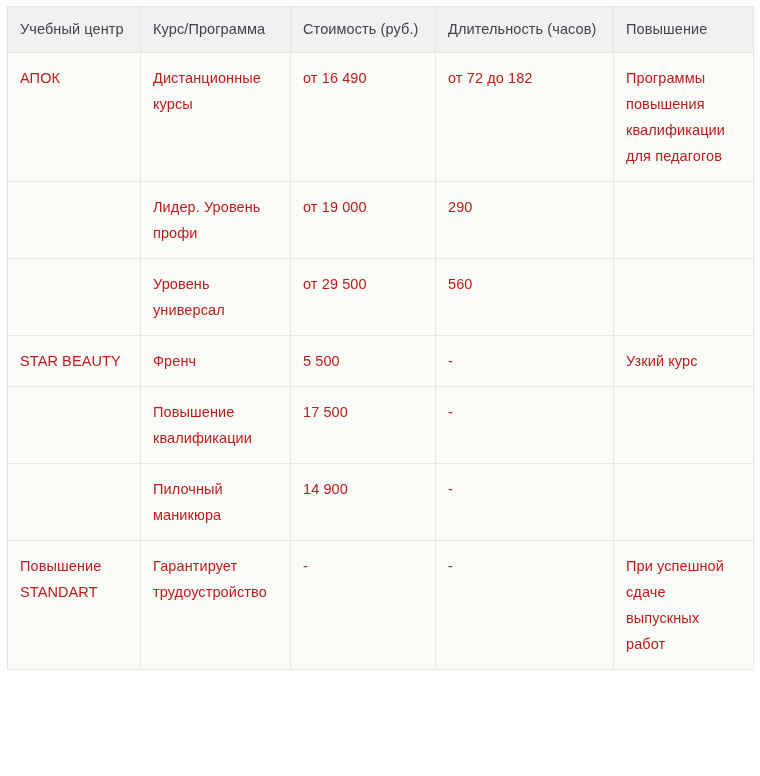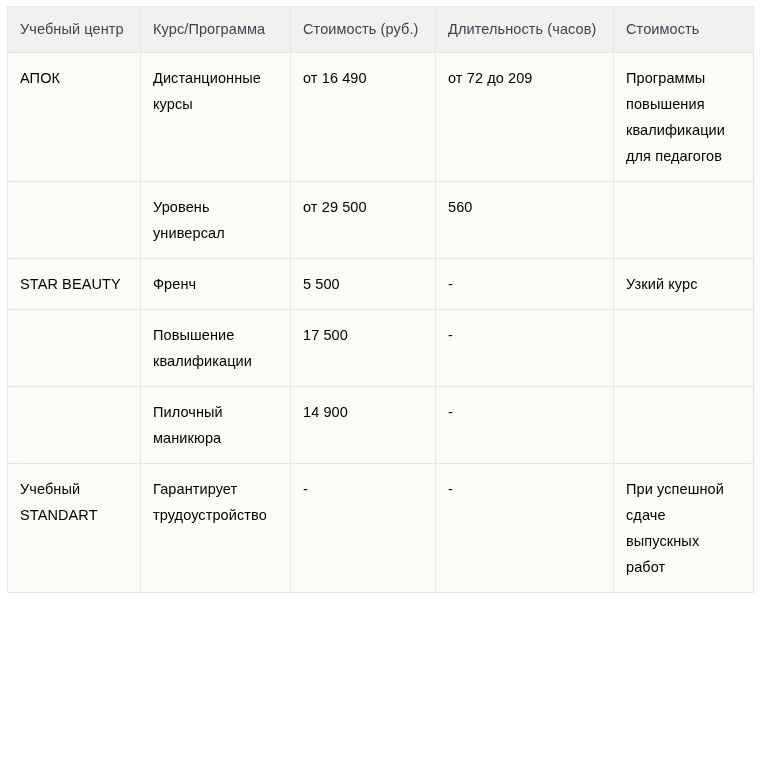--- a/index.html
+++ b/index.html
@@ -44,21 +44,21 @@
     border-right: 1px solid #e6e6e2;
     border-bottom: 1px solid #e6e6e2;
     vertical-align: middle;
     white-space: nowrap;
     letter-spacing: 0.1px;
   }
   thead th:last-child { border-right: none; }
 
   tbody td {
     background: #fbfbf8;
-    color: #000000;
+    color: #b91c1c;
     font-size: 14.5px;
     line-height: 26px;
     text-align: left;
     vertical-align: top;
     padding: 12px 12px 12px 12px;
     border-right: 1px solid #e6e6e2;
     border-bottom: 1px solid #e6e6e2;
     word-wrap: break-word;
     letter-spacing: 0.1px;
   }
@@ -76,30 +76,37 @@
         <col class="c3">
         <col class="c4">
         <col class="c5">
     </colgroup>
     <thead>
       <tr>
         <th>Учебный центр</th>
         <th>Курс/Программа</th>
         <th>Стоимость (руб.)</th>
         <th>Длительность (часов)</th>
-        <th>Стоимость</th>
+        <th>Повышение</th>
       </tr>
     </thead>
     <tbody>
       <tr>
         <td>АПОК</td>
         <td>Дистанционные курсы</td>
         <td>от 16 490</td>
-        <td>от 72 до 209</td>
+        <td>от 72 до 182</td>
         <td>Программы повышения квалификации для педагогов</td>
+      </tr>
+      <tr>
+        <td></td>
+        <td>Лидер. Уровень профи</td>
+        <td>от 19 000</td>
+        <td>290</td>
+        <td></td>
       </tr>
       <tr>
         <td></td>
         <td>Уровень универсал</td>
         <td>от 29 500</td>
         <td>560</td>
         <td></td>
       </tr>
       <tr>
         <td>STAR BEAUTY</td>
@@ -116,21 +123,21 @@
         <td></td>
       </tr>
       <tr>
         <td></td>
         <td>Пилочный маникюра</td>
         <td>14 900</td>
         <td>-</td>
         <td></td>
       </tr>
       <tr>
-        <td>Учебный STANDART</td>
+        <td>Повышение STANDART</td>
         <td>Гарантирует трудоустройство</td>
         <td>-</td>
         <td>-</td>
         <td>При успешной сдаче выпускных работ</td>
       </tr>
     </tbody>
   </table>
 </div>
 
 </body></html>

